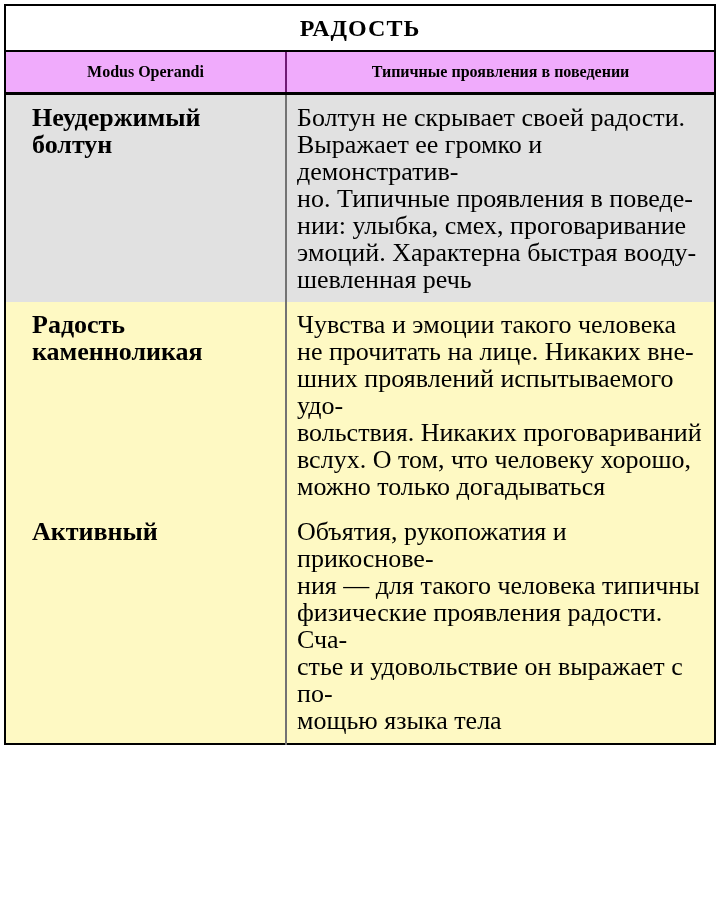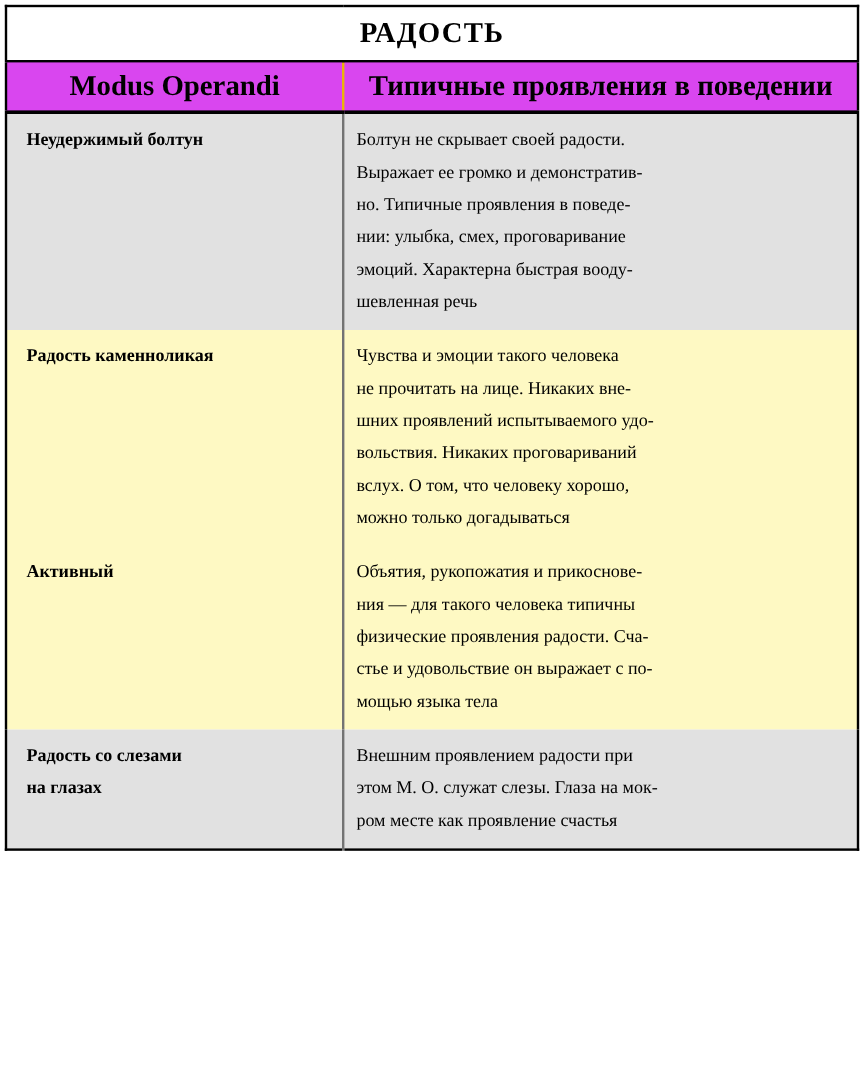--- a/index.html
+++ b/index.html
@@ -29,36 +29,36 @@
     text-align: center;
     font-weight: bold;
     font-size: 24px;
     line-height: 28px;
     padding: 8px 6px;
     border-bottom: 2px solid #000000;
     letter-spacing: 1px;
   }
   tr.colhead th {
     font-weight: bold;
-    font-size: 24px;
+    font-size: 16px;
     line-height: 24px;
     text-align: center;
     padding: 8px 4px;
     border-bottom: 3px solid #000000;
-    background: #d946ef;
+    background: #f0abfc;
   }
   tr.colhead th.col2 {
-    border-left: 2px solid #eab308;
+    border-left: 2px solid #701a75;
   }
   col.c1 { width: 281px; }
   td {
     vertical-align: top;
-    font-size: 15px;
+    font-size: 26px;
     line-height: 27px;
-    padding: 9px 10px 9px 16px;
+    padding: 9px 10px 9px 26px;
     white-space: pre-line;
     margin-left: 36px;
   }
   td.mode {
     font-weight: bold;
   }
   td.desc {
     border-left: 2px solid #737373;
     padding-left: 10px;
   }
@@ -107,22 +107,15 @@
 можно только догадываться</td>
       </tr>
       <tr class="plain">
         <td class="mode">Активный</td>
         <td class="desc">Объятия, рукопожатия и прикоснове-
 ния — для такого человека типичны
 физические проявления радости. Сча-
 стье и удовольствие он выражает с по-
 мощью языка тела</td>
       </tr>
-      <tr class="shaded">
-        <td class="mode">Радость со слезами
-на глазах</td>
-        <td class="desc">Внешним проявлением радости при
-этом М. О. служат слезы. Глаза на мок-
-ром месте как проявление счастья</td>
-      </tr>
     </tbody>
   </table>
 </div>
 
 </body></html>

